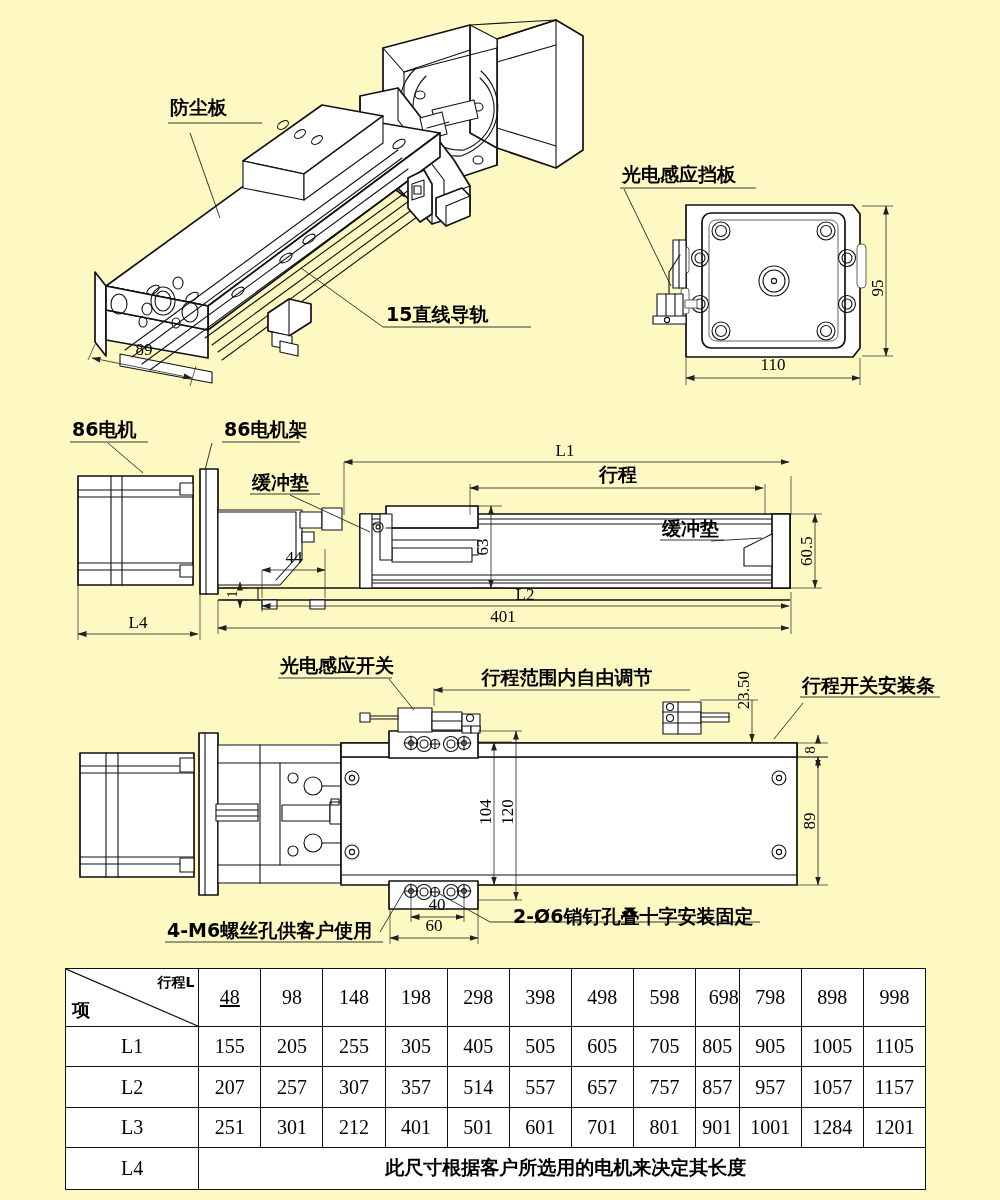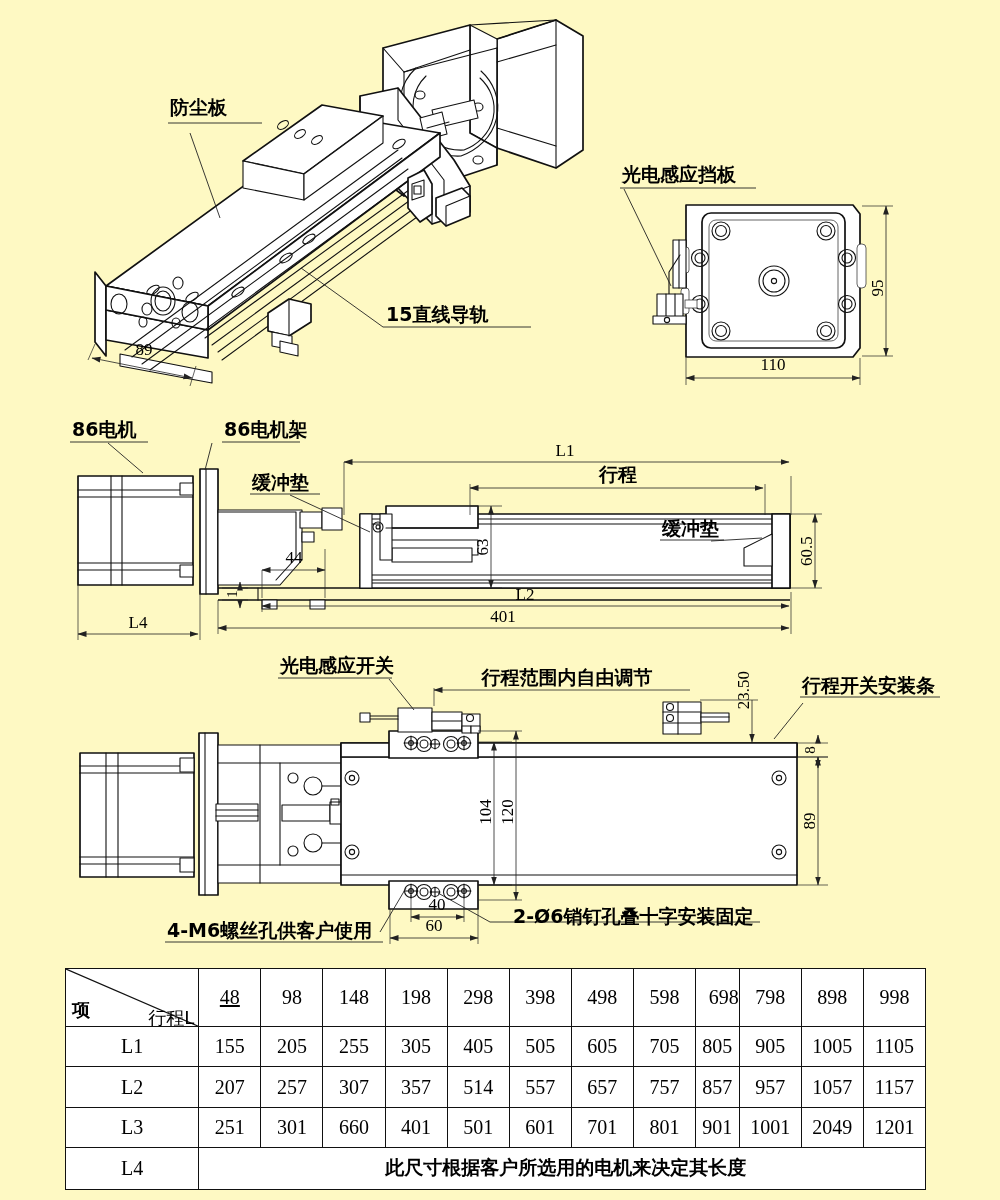--- a/index.html
+++ b/index.html
@@ -68,21 +68,21 @@
     position:relative;
     padding:0 !important;
     overflow:hidden;
   }
   td.corner .diag {
     position:absolute; left:0; top:0; width:100%; height:100%;
   }
   td.corner .lbl-col {
     position:absolute; right:4px; top:5px;
     font-family:"DejaVu Sans","Liberation Sans",sans-serif;
-    font-size:18px; font-weight:400;margin-top:32px;
+    font-size:14px; font-weight:700;
   }
   td.corner .lbl-row {
     position:absolute; left:6px; bottom:4px;
     font-family:"DejaVu Sans","Liberation Sans",sans-serif;
     font-size:18px; font-weight:600;
   }
 </style>
 </head>
 <body>
 
@@ -671,29 +671,29 @@
             <td>757</td>
             <td>857</td>
             <td>957</td>
             <td>1057</td>
             <td>1157</td>
           </tr>
           <tr>
             <td style="height: 40px;">L3</td>
             <td>251</td>
             <td>301</td>
-            <td>660</td>
+            <td>212</td>
             <td>401</td>
             <td>501</td>
             <td>601</td>
             <td>701</td>
             <td>801</td>
             <td>901</td>
             <td>1001</td>
-            <td>2049</td>
+            <td>1284</td>
             <td>1201</td>
           </tr>
           <tr>
             <td style="height: 42px;">L4</td>
             <td colspan="12" class="cn">此尺寸根据客户所选用的电机来决定其长度</td>
           </tr>
         </tbody>
     </table>
   </div>
 

